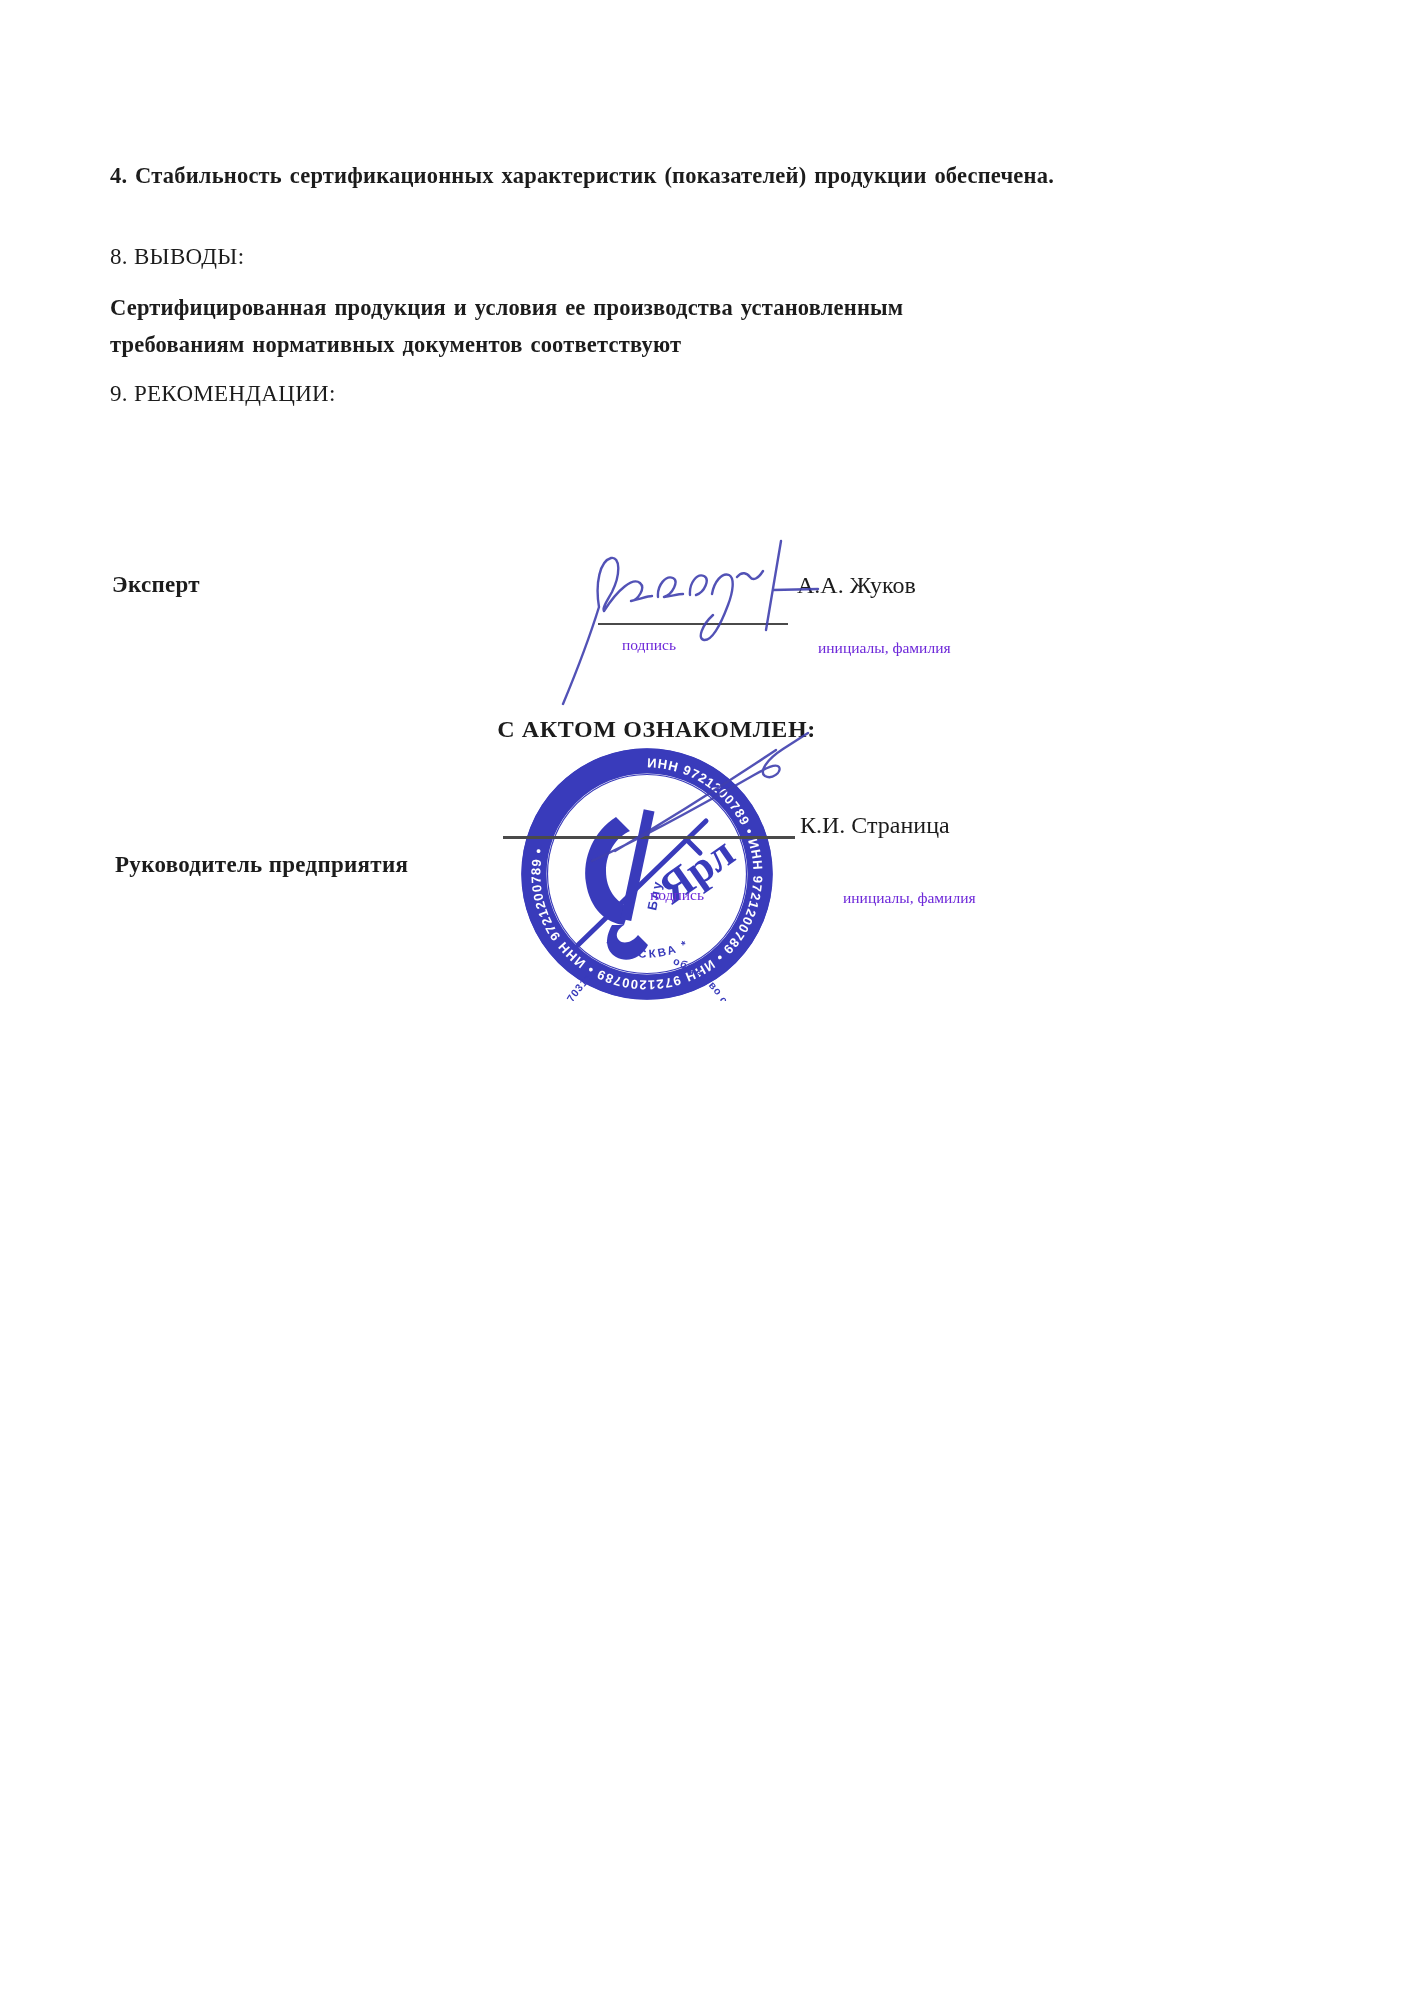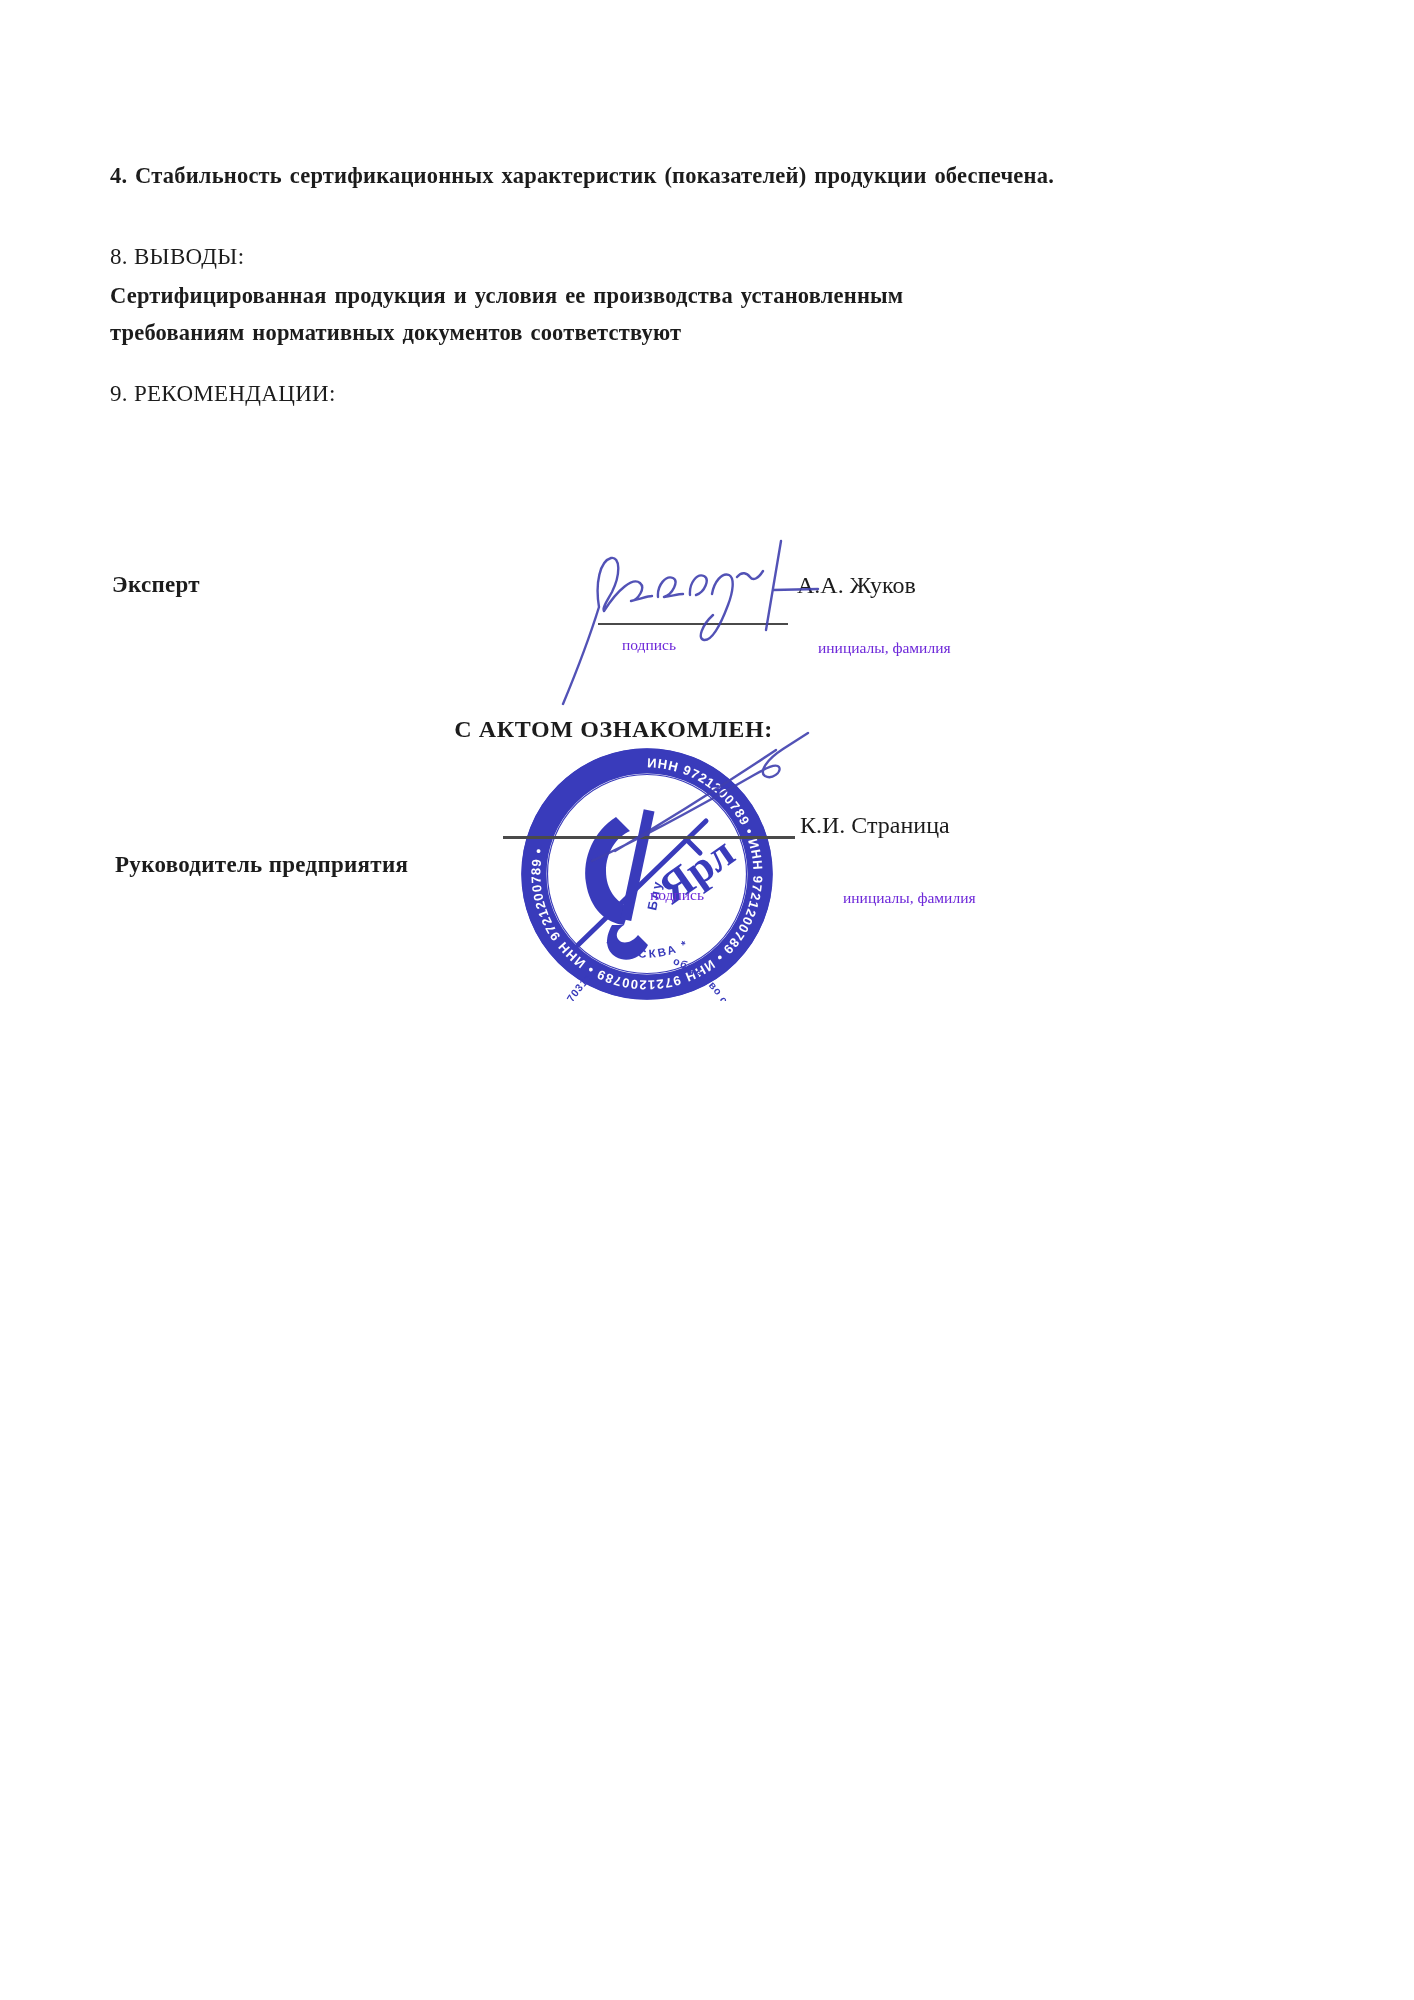--- a/index.html
+++ b/index.html
@@ -18,21 +18,21 @@
     color:var(--text-ink);
   }
   .abs{position:absolute;}
   .b{font-weight:bold;}
   .body-line{font-size:22.5px;white-space:nowrap;letter-spacing:0.2px;word-spacing:2px;}
   .body-par{font-size:22.5px;line-height:37px;letter-spacing:0.2px;word-spacing:2px;}
   .sec-title{font-size:23px;letter-spacing:0.3px;}
   .role{font-size:23px;font-weight:bold;letter-spacing:0.3px;white-space:nowrap;}
   .person{font-size:24px;font-weight:normal;white-space:nowrap;}
   .small-label{font-size:15.5px;color:#6d28d9;white-space:nowrap;}
-  .ack-title{width:100%;text-align:center;font-size:24px;font-weight:bold;letter-spacing:0.6px;}
+  .ack-title{width:100%;text-align:center;font-size:24px;font-weight:bold;letter-spacing:0.6px;margin-left:43px;}
   .rule{background:var(--rule-gray);height:2px;z-index:3;}
   .footer{width:100%;text-align:center;font-family:"Liberation Sans","DejaVu Sans",sans-serif;
           font-size:21px;color:#383838;}
   .stamp{z-index:2;}
   .ink{position:absolute;left:0;top:0;width:1414px;height:2000px;z-index:4;pointer-events:none;}
   .z3{z-index:3;}
   
   .sline{fill:none;stroke:var(--stamp-blue);}
   .sband{fill:none;stroke:var(--stamp-blue);}
   .souter{fill:#ffffff;font-family:"Liberation Sans","DejaVu Sans",sans-serif;
@@ -51,21 +51,21 @@
 </style>
 </head>
 <body>
 
 <div class="page">
 
   <div class="abs body-line b" style="left:110px;top:163px;">4. Стабильность сертификационных характеристик (показателей) продукции обеспечена.</div>
 
   <div class="abs sec-title" style="left:110px;top:244px;">8. ВЫВОДЫ:</div>
 
-  <div class="abs body-par b" style="left:110px;top:277px;width:930px;">Сертифицированная продукция и условия ее производства установленным требованиям нормативных документов соответствуют</div>
+  <div class="abs body-par b" style="left:110px;top:289px;width:930px;">Сертифицированная продукция и условия ее производства установленным требованиям нормативных документов соответствуют</div>
 
   <div class="abs sec-title" style="left:110px;top:381px;text-align:right;">9. РЕКОМЕНДАЦИИ:</div>
 
 
   <div class="abs role" style="left:112px;top:572px;">Эксперт</div>
 
   <div class="abs person" style="left:797px;top:572px;">А.А. Жуков</div>
 
   <div class="abs rule" style="left:598px;top:623px;width:190px;"></div>
 

